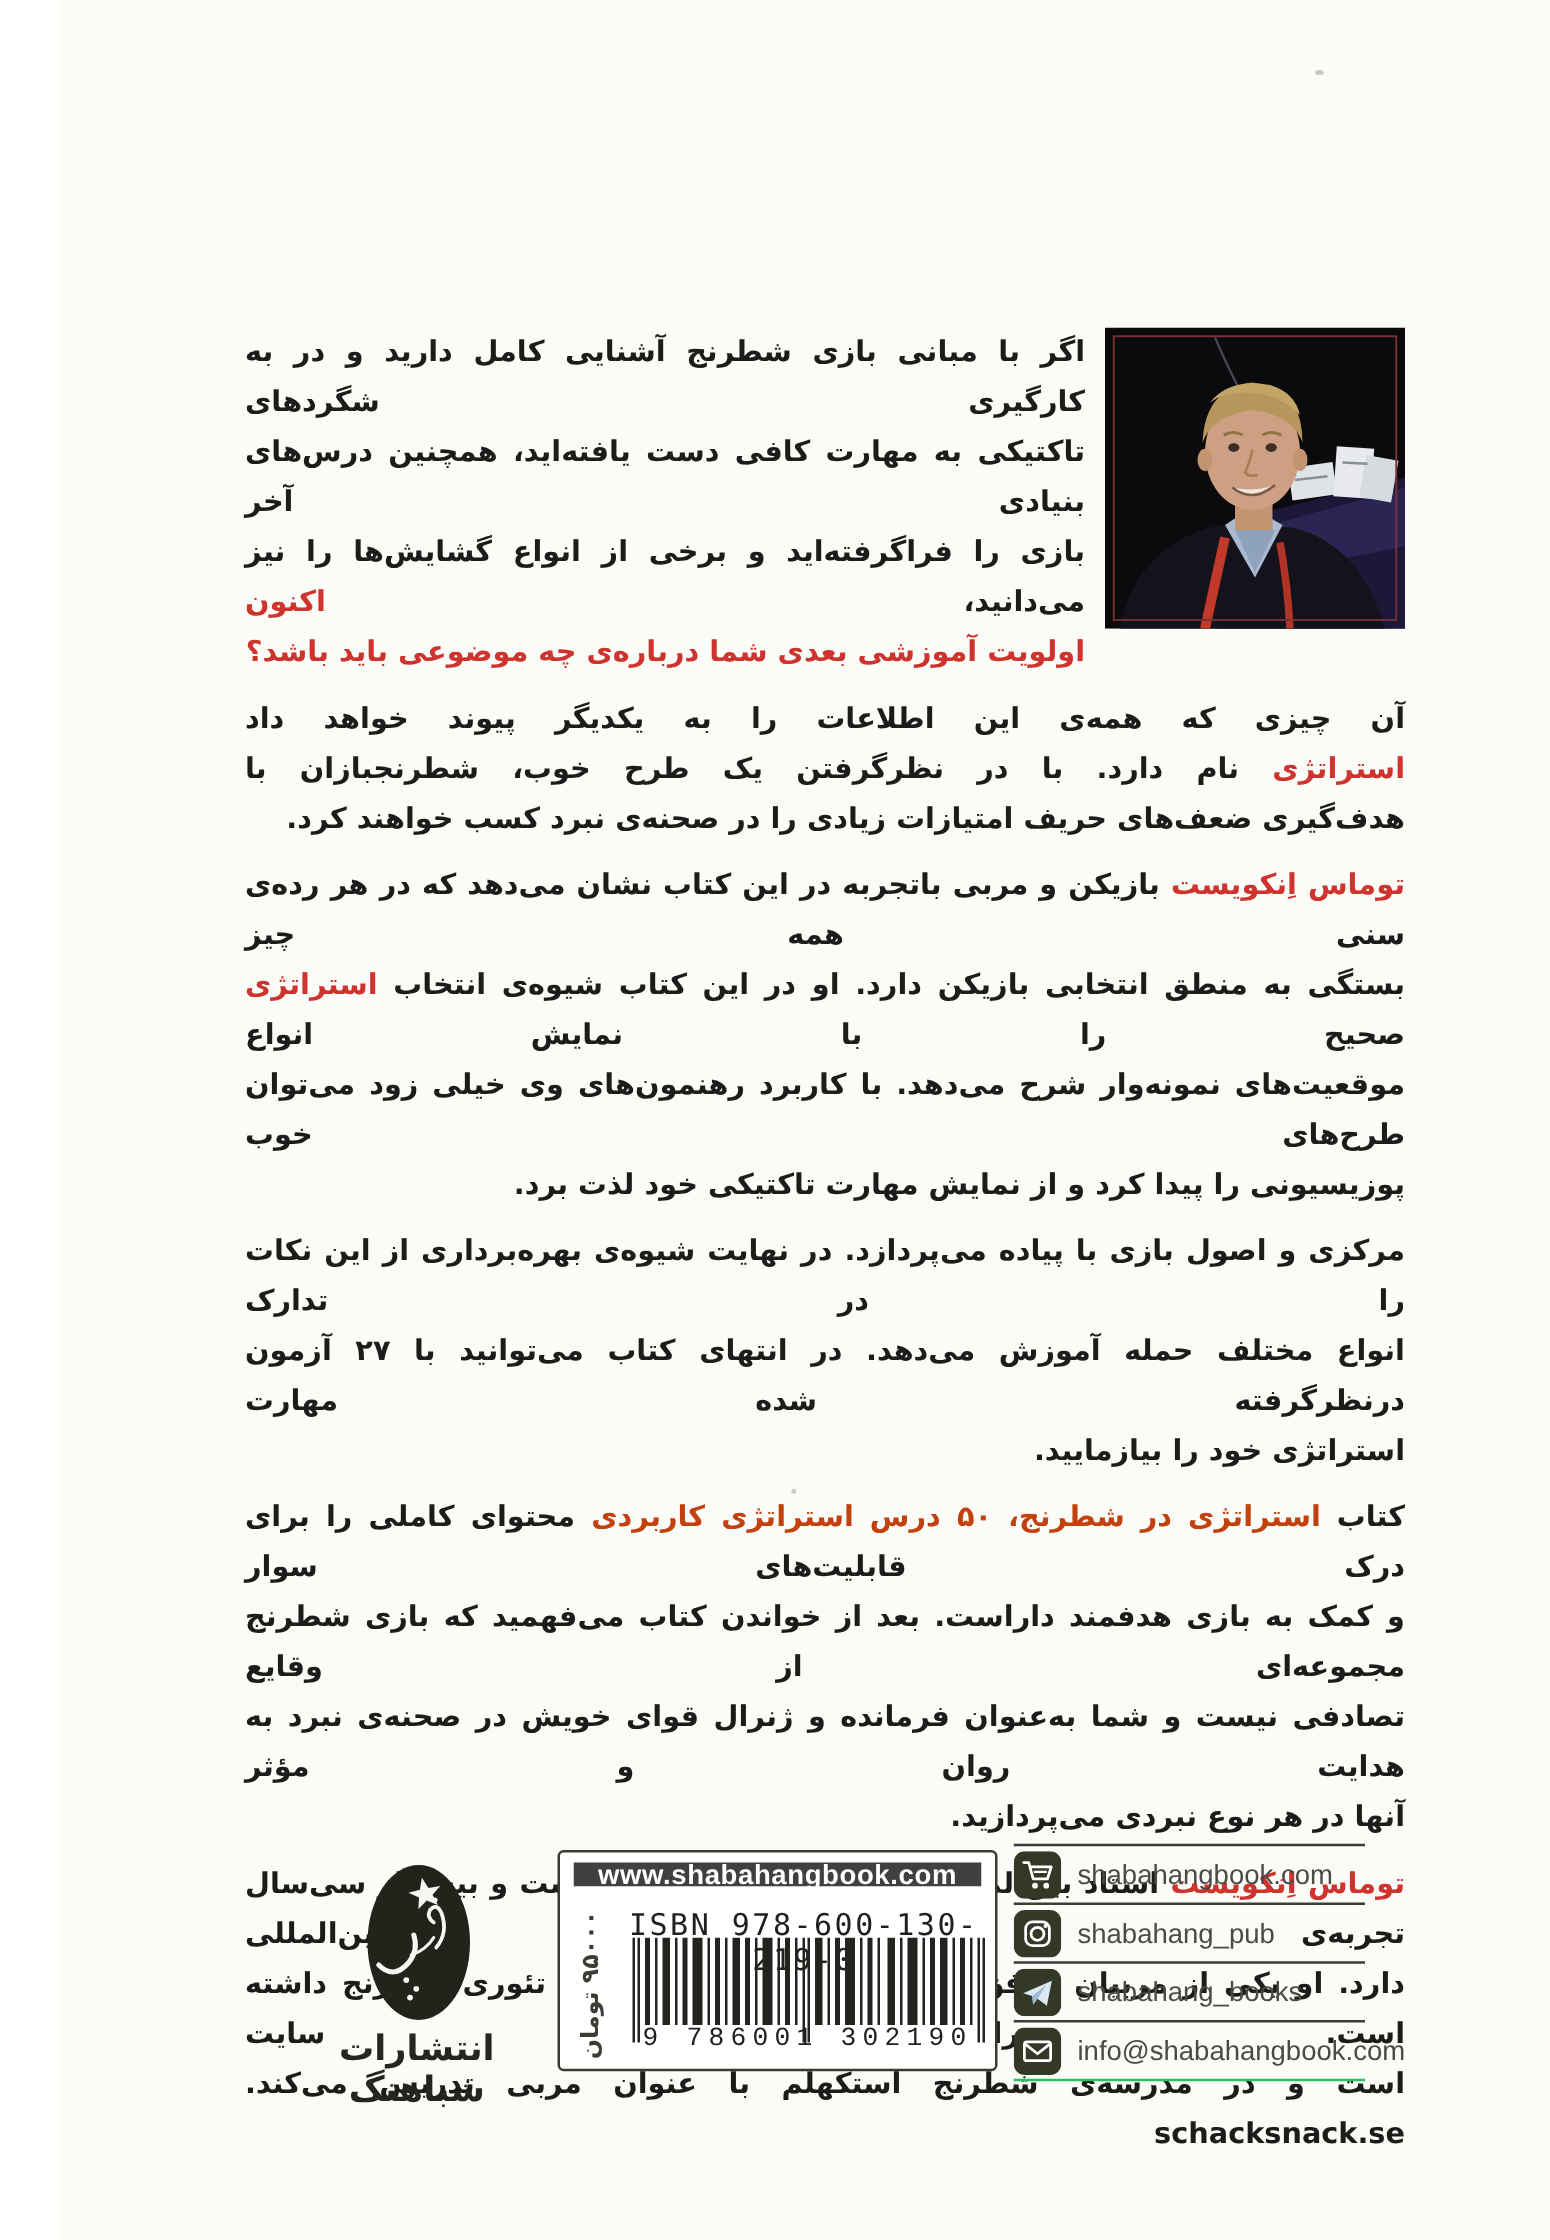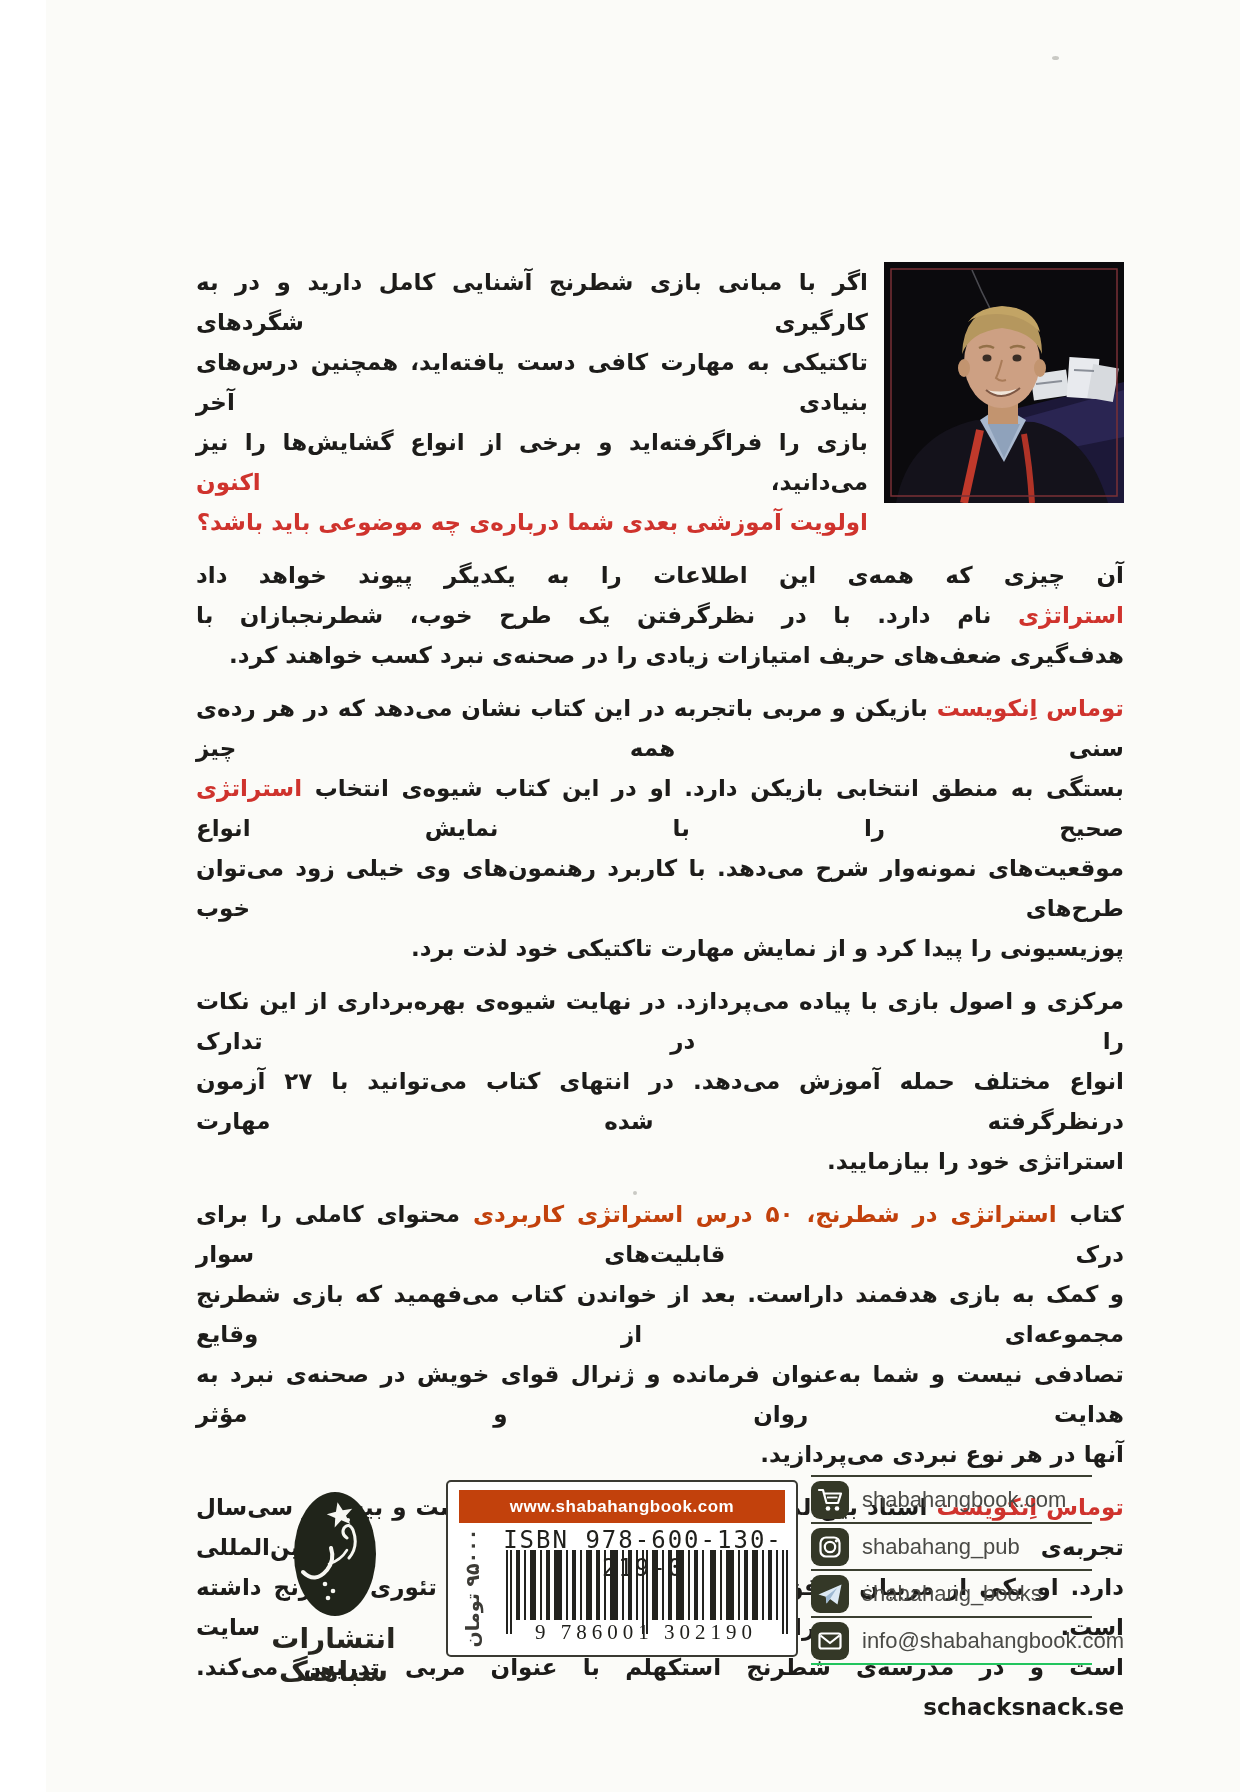--- a/index.html
+++ b/index.html
@@ -36,35 +36,35 @@
     position:absolute; left:170px; top:1622px; width:235px;
     direction:rtl; text-align:center;
     font-size:28px; font-weight:700; color:#26251f;
   }
   .barcode-box{
     position:absolute; left:400px; top:1480px; width:352px; height:177px;
     background:#fff; border:2px solid #3a3a33; border-radius:5px;
     box-sizing:border-box;
   }
   .barcode-header{
-    position:absolute; left:11px; right:11px; top:8px; height:33px;
-    background:#c2410c; color:#fff;
+    position:absolute; left:11px; right:11px; top:8px; height:19px;
+    background:#404040; color:#fff;
     display:flex; align-items:center; justify-content:center;
     font-family:"Liberation Sans", sans-serif;
-    font-size:17px; font-weight:700; letter-spacing:.5px;
+    font-size:22px; font-weight:700; letter-spacing:.5px;
   }
   .barcode-isbn{
     position:absolute; left:48px; right:6px; top:44px;
     text-align:center; font-family:"DejaVu Sans Mono", monospace;
     font-size:24px; letter-spacing:2px; color:#20201c;
   }
   .barcode-bars{ position:absolute; left:52px; top:68px; }
   .barcode-digits{
     position:absolute; left:52px; top:138px; width:292px;
-    text-align:center; font-family:Liberation Serif, serif;
+    text-align:center; font-family:Liberation Mono, monospace;
     font-size:21px; letter-spacing:5px; color:#20201c;
     background:transparent;
   }
   .barcode-price{
     position:absolute; left:-44px; top:93px; width:140px; height:26px;
     transform:rotate(-90deg);
     direction:rtl; text-align:center;
     font-size:19px; font-weight:700; color:#3c3b36;
   }
   .contact-list{

